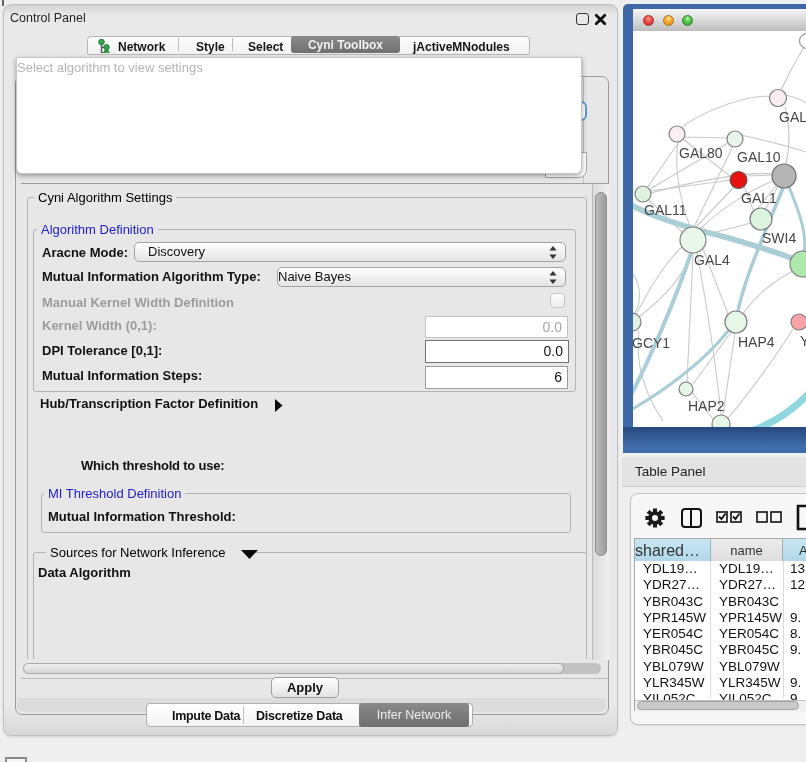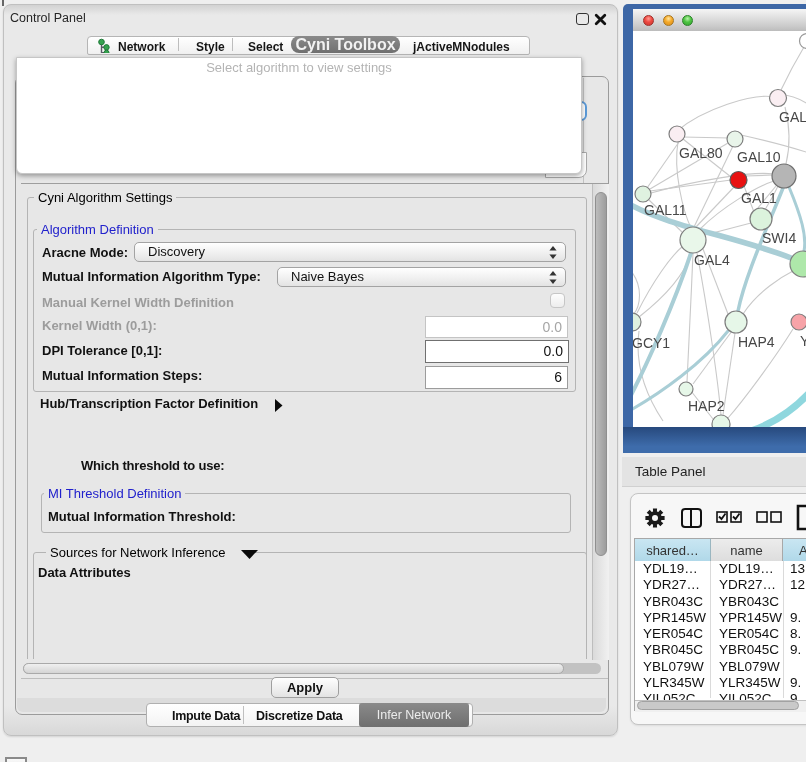--- a/index.html
+++ b/index.html
@@ -19,21 +19,21 @@
 <div class="a" style="left:3px;top:4px;width:613px;height:730px;border:1px solid #c0c0c0;border-radius:8px;background:linear-gradient(#d2d2d2,#e9e9e9 10px,#e9e9e9 96%,#d8d8d8);box-shadow:0 1px 2px rgba(0,0,0,.12)"></div>
 <div class="a" style="left:10px;top:11px;font-size:12.5px;color:#262626">Control Panel</div>
 <div class="a" style="left:576px;top:13px;width:11px;height:10px;border:1.8px solid #333;border-radius:3px"></div>
 <svg class="a" style="left:594px;top:13px" width="13" height="13" viewBox="0 0 13 13">
       <path d="M2.2,2.2 L10.8,10.8 M10.8,2.2 L2.2,10.8" stroke="#111" stroke-width="2.8" stroke-linecap="round"></path>
     </svg>
 
 <div class="a" style="left:87px;top:36px;width:441px;height:17px;background:linear-gradient(#ffffff,#f0f0f0);border:1px solid #b5b5b5;border-radius:4px 4px 2px 2px"></div>
 <div class="a" style="left:178px;top:38px;width:1px;height:13px;background:#bdbdbd"></div>
 <div class="a" style="left:232px;top:38px;width:1px;height:13px;background:#bdbdbd"></div>
-<div class="a b" style="left:291px;top:36px;width:109px;height:17px;background:linear-gradient(#8a8a8a,#707070);border-radius:8px;color:#f2f2f2;font-size:16px;text-align:center;line-height:18px">Cyni Toolbox</div>
+<div class="a b" style="left:291px;top:36px;width:109px;height:17px;background:linear-gradient(#8a8a8a,#707070);border-radius:3px;color:#f2f2f2;font-size:12px;text-align:center;line-height:18px">Cyni Toolbox</div>
 <svg class="a" style="left:96px;top:37px" width="16" height="16" viewBox="0 0 16 16">
       <path d="M5.5,7 L5.5,16 M5.5,10.3 L9,10.3 M5.5,15.6 L10,15.6" stroke="#5a5a66" stroke-width="1.4" fill="none"></path>
       <circle cx="5.5" cy="5" r="2.8" fill="#35a24f" stroke="#1f7a38"></circle>
       <circle cx="10.5" cy="10.3" r="2.7" fill="#35a24f" stroke="#1f7a38"></circle>
       <circle cx="10.5" cy="15.7" r="2.5" fill="#35a24f" stroke="#1f7a38"></circle>
     </svg>
 <div class="a b" style="left:118px;top:40px;font-size:12px;color:#151515">Network</div>
 <div class="a b" style="left:196px;top:40px;font-size:12px;color:#151515">Style</div>
 <div class="a b" style="left:248px;top:40px;font-size:12px;color:#151515">Select</div>
 <div class="a b" style="left:413px;top:40px;font-size:12px;color:#151515">jActiveMNodules</div>
@@ -61,21 +61,21 @@
   <div class="grp" style="left:11px;top:45px;width:541px;height:161px">
     <div class="gt" style="left:3px;color:#2121cc">Algorithm Definition</div>
   </div>
   <div class="lb b" style="left:20px;top:61px">Aracne Mode:</div>
   <div class="cmb" style="left:112px;top:58px;width:432px;height:20px;line-height:18px;padding-left:13px"><span>Discovery</span>
     <svg style="position:absolute;right:8px;top:3px" width="8" height="13" viewBox="0 0 8 13">
           <path d="M4,0 L7.6,4.6 H0.4 Z" fill="#333"></path>
           <path d="M4,13 L7.6,8.4 H0.4 Z" fill="#333"></path>
         </svg></div>
   <div class="lb b" style="left:20px;top:85px">Mutual Information Algorithm Type:</div>
-  <div class="cmb" style="left:255px;top:83px;width:289px;height:20px;line-height:18px;padding-left:13px"><span>Naive Bayes</span>
+  <div class="cmb" style="left:255px;top:83px;width:289px;height:20px;line-height:18px;"><span>Naive Bayes</span>
     <svg style="position:absolute;right:8px;top:3px" width="8" height="13" viewBox="0 0 8 13">
           <path d="M4,0 L7.6,4.6 H0.4 Z" fill="#333"></path>
           <path d="M4,13 L7.6,8.4 H0.4 Z" fill="#333"></path>
         </svg></div>
   <div class="lb b" style="left:20px;top:111px;color:#9c9c9c">Manual Kernel Width Definition</div>
   <div class="a" style="left:528px;top:109px;width:13px;height:13px;border:1px solid #c6c6c6;border-radius:4px;background:linear-gradient(#fdfdfd,#ededed)"></div>
   <div class="lb b" style="left:20px;top:134px;color:#9c9c9c">Kernel Width (0,1):</div>
   <div class="fld" style="left:403px;top:132px;width:143px;height:22px;line-height:20px;padding-right:5px;border-color:#c4c4c4;color:#a6a6a6">0.0</div>
   <div class="lb b" style="left:20px;top:159px">DPI Tolerance [0,1]:</div>
   <div class="fld" style="left:403px;top:156px;width:144px;height:23px;line-height:21px;padding-right:5px;border-color:#707070;border-width:1.5px">0.0</div>
@@ -89,21 +89,21 @@
   <div class="grp" style="left:19px;top:309px;width:528px;height:38px">
     <div class="gt" style="left:2px;color:#2121cc">MI Threshold Definition</div>
   </div>
   <div class="lb b" style="left:26px;top:325px">Mutual Information Threshold:</div>
   <div class="grp" style="left:11px;top:368px;width:552px;height:240px">
     <div class="gt" style="left:12px">Sources for Network Inference &nbsp;&nbsp;&nbsp;</div>
   </div>
   <svg class="a" style="left:219px;top:365px" width="17" height="10" viewBox="0 0 17 10">
         <path d="M0,1 L17,1 L8.5,10 Z" fill="#0a0a0a"></path>
       </svg>
-  <div class="lb b" style="left:16px;top:381px">Data Attributes</div>
+  <div class="lb b" style="left:16px;top:381px">Data Algorithm</div>
 </div>
 
 <div class="a" style="left:271px;top:677px;width:66px;height:19px;border:1px solid #9f9f9f;border-radius:5px;background:linear-gradient(#fefefe,#e3e3e3);font-size:13px;font-weight:bold;color:#111;text-align:center;line-height:19px">Apply</div>
 
 <div class="a" style="left:146px;top:703px;width:327px;height:24px;background:linear-gradient(#ffffff,#f3f3f3);border:1px solid #b0b0b0;border-radius:4px;box-sizing:border-box"></div>
 <div class="a" style="left:243px;top:706px;width:1px;height:18px;background:#c0c0c0"></div>
 <div class="a b" style="left:359px;top:703px;width:110px;height:24px;background:linear-gradient(#8a8a8a,#6f6f6f);border-radius:3px;color:#ececec;font-size:12.5px;text-align:center;line-height:24px;font-weight:normal">Infer Network</div>
 <div class="a b" style="left:172px;top:709px;font-size:12.5px;letter-spacing:-0.3px;color:#111">Impute Data</div>
 <div class="a b" style="left:256px;top:709px;font-size:12.5px;letter-spacing:-0.2px;color:#111">Discretize Data</div>
 
@@ -214,30 +214,30 @@
       <g fill="none" stroke="#111" stroke-width="1.6">
         <rect x="1" y="1" width="10" height="10"></rect>
         <rect x="15" y="1" width="10" height="10"></rect>
       </g>
     </svg>
 <svg class="a" style="left:796px;top:504px" width="20" height="27" viewBox="0 0 20 27">
       <path d="M2,2 L12,2 L17,7 L17,25 L2,25 Z" fill="none" stroke="#111" stroke-width="2.6"></path>
     </svg>
 
 <div class="a" style="left:634px;top:538px;width:178px;height:173px;background:#fff;border:1px solid #a8a8a8;box-sizing:border-box"></div>
-<div class="a" style="left:635px;top:539px;width:76px;height:24px;background:linear-gradient(#c9e6f2,#aed7e8);border-right:1px solid #9ab6c0;font-size:13px;color:#333;text-align:center;line-height:24px;box-sizing:border-box">shared…</div>
+<div class="a" style="left:635px;top:539px;width:76px;height:24px;background:linear-gradient(#c9e6f2,#aed7e8);border-right:1px solid #9ab6c0;font-size:16px;color:#333;text-align:left;line-height:24px;box-sizing:border-box">shared…</div>
 <div class="a" style="left:711px;top:539px;width:72px;height:24px;background:linear-gradient(#ececec,#dcdcdc);border-right:1px solid #a8a8a8;font-size:13px;color:#333;text-align:center;line-height:24px;box-sizing:border-box">name</div>
 <div class="a" style="left:783px;top:539px;width:28px;height:24px;background:linear-gradient(#c9e6f2,#aed7e8);font-size:13px;color:#333;line-height:24px;padding-left:16px">A</div>
 <div class="a" style="left:635px;top:562px;width:176px;height:1px;background:#7f7f7f"></div>
 <div class="a" style="left:635px;top:561px;width:176px;height:139px;overflow:hidden;background:#fff">
   <div style="position:absolute;left:75px;top:0;width:1px;height:137px;background:#dadada"></div>
   <div style="position:absolute;left:148px;top:0;width:1px;height:137px;background:#dadada"></div>
   <div style="position:absolute;left:8px;top:0;font-size:13.5px;line-height:16.3px;color:#111">YDL19…<br>YDR27…<br>YBR043C<br>YPR145W<br>YER054C<br>YBR045C<br>YBL079W<br>YLR345W<br>YIL052C</div>
   <div style="position:absolute;left:84px;top:0;font-size:13.5px;line-height:16.3px;color:#111">YDL19…<br>YDR27…<br>YBR043C<br>YPR145W<br>YER054C<br>YBR045C<br>YBL079W<br>YLR345W<br>YIL052C</div>
   <div style="position:absolute;left:155px;top:0;font-size:13.5px;line-height:16.3px;color:#111">13<br>12<br><br>9.<br>8.<br>9.<br><br>9.<br>9.</div>
 </div>
 <div class="a" style="left:635px;top:700px;width:176px;height:11px;background:#f0f0f0;border-top:1px solid #c0c0c0"></div>
 <div class="a" style="left:637px;top:701px;width:162px;height:9px;border-radius:4.5px;background:#c9c9c9;border:1px solid #a2a2a2;box-sizing:border-box"></div>
 
 <div class="a" id="dd" style="left:16px;top:57px;width:564px;height:115px;background:#fff;border:1px solid #c6c6c6;border-radius:0 0 6px 6px;box-shadow:0 2px 5px rgba(0,0,0,.35);z-index:50">
-<div style="position:absolute;left:0;top:2px;width:100%;text-align:center;font-size:13px;color:#b4b4b4">Select algorithm to view settings</div>
+<div style="position:absolute;left:0;top:2px;width:100%;font-size:13px;color:#b4b4b4">Select algorithm to view settings</div>
 </div>
 
 </div>
 </body></html>

